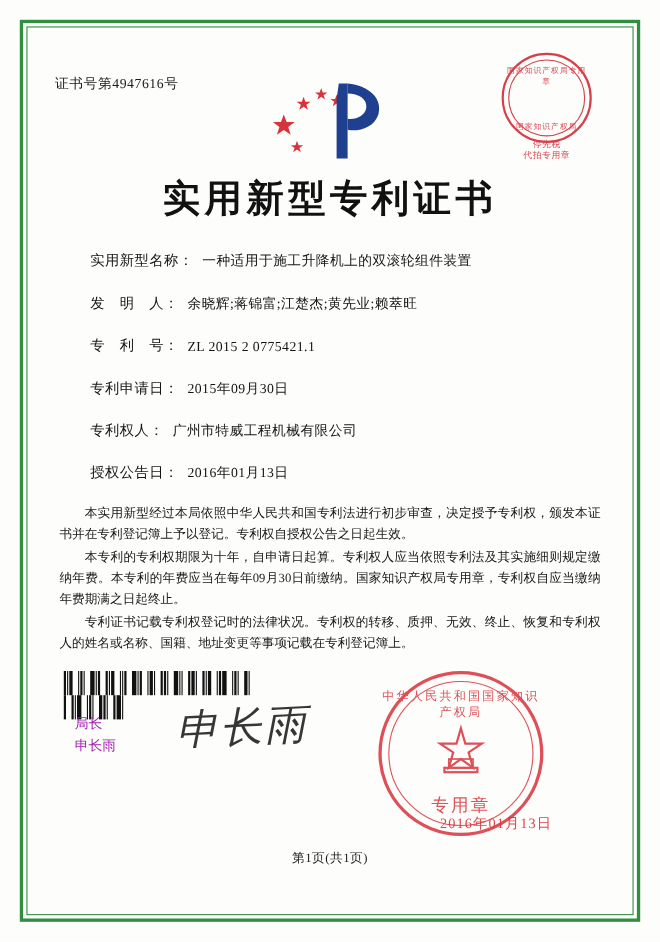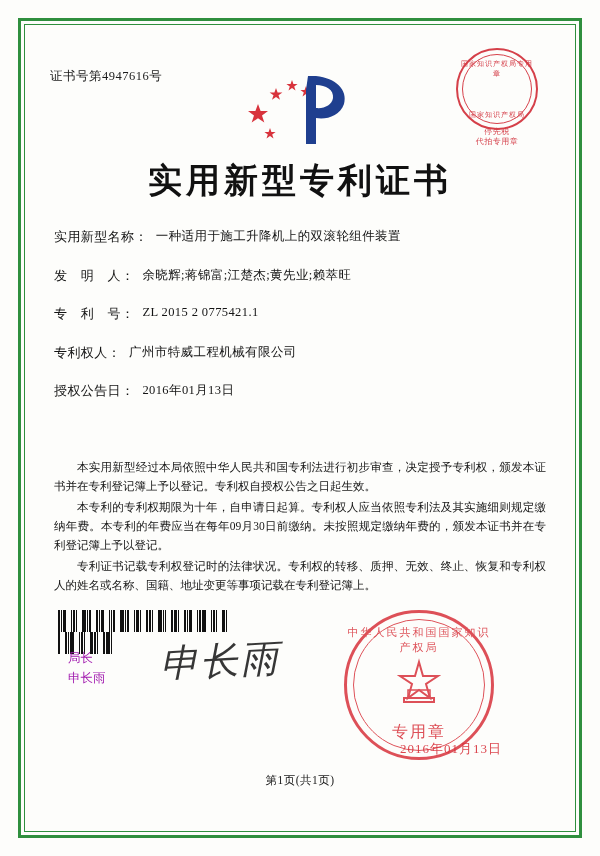--- a/index.html
+++ b/index.html
@@ -129,25 +129,26 @@
 
   
   .fields {
     position: absolute;
     left: 14px;
     right: 14px;
     top: 188px;
   }
   .field-row {
     display: flex;
-    align-items: flex-start;
+    align-items: flex-end;
     margin-bottom: 20.5px;
     font-size: 13px;
     color: #141414;
     letter-spacing: 0.4px;
+    margin-left: 28px;
   }
   .field-label {
     white-space: nowrap;
     margin-right: 8px;
   }
   .field-value {
     white-space: nowrap;
     font-size: 12.5px;
   }
 
@@ -311,32 +312,36 @@
       </div>
       <div class="field-row">
         <span class="field-label">发　明　人：</span>
         <span class="field-value">余晓辉;蒋锦富;江楚杰;黄先业;赖萃旺</span>
       </div>
       <div class="field-row">
         <span class="field-label">专　利　号：</span>
         <span class="field-value">ZL 2015 2 0775421.1</span>
       </div>
       <div class="field-row">
+        <span class="field-label">专利申请日：</span>
+        <span class="field-value">2015年09月30日</span>
+      </div>
+      <div class="field-row">
         <span class="field-label">专利权人：</span>
         <span class="field-value">广州市特威工程机械有限公司</span>
       </div>
       <div class="field-row">
         <span class="field-label">授权公告日：</span>
         <span class="field-value">2016年01月13日</span>
       </div>
     </div>
 
     <div class="paragraphs">
       <p>本实用新型经过本局依照中华人民共和国专利法进行初步审查，决定授予专利权，颁发本证书并在专利登记簿上予以登记。专利权自授权公告之日起生效。</p>
-      <p>本专利的专利权期限为十年，自申请日起算。专利权人应当依照专利法及其实施细则规定缴纳年费。本专利的年费应当在每年09月30日前缴纳。未按照规定缴纳年费的，颁发本证书并在专利登记簿上予以登记。</p>
+      <p>本专利的专利权期限为十年，自申请日起算。专利权人应当依照专利法及其实施细则规定缴纳年费。本专利的年费应当在每年09月30日前缴纳。国家知识产权局专用章，专利权自应当缴纳年费期满之日起终止。</p>
       <p>专利证书记载专利权登记时的法律状况。专利权的转移、质押、无效、终止、恢复和专利权人的姓名或名称、国籍、地址变更等事项记载在专利登记簿上。</p>
     </div>
 
     <div class="barcode">
       <span style="width:2px"></span><span style="width:1px"></span><span style="width:3px"></span>
       <span style="width:1px"></span><span style="width:2px"></span><span style="width:1px"></span>
       <span style="width:4px"></span><span style="width:1px"></span><span style="width:2px"></span>
       <span style="width:2px"></span><span style="width:1px"></span><span style="width:3px"></span>
       <span style="width:1px"></span><span style="width:1px"></span><span style="width:2px"></span>
       <span style="width:4px"></span><span style="width:1px"></span><span style="width:2px"></span>

